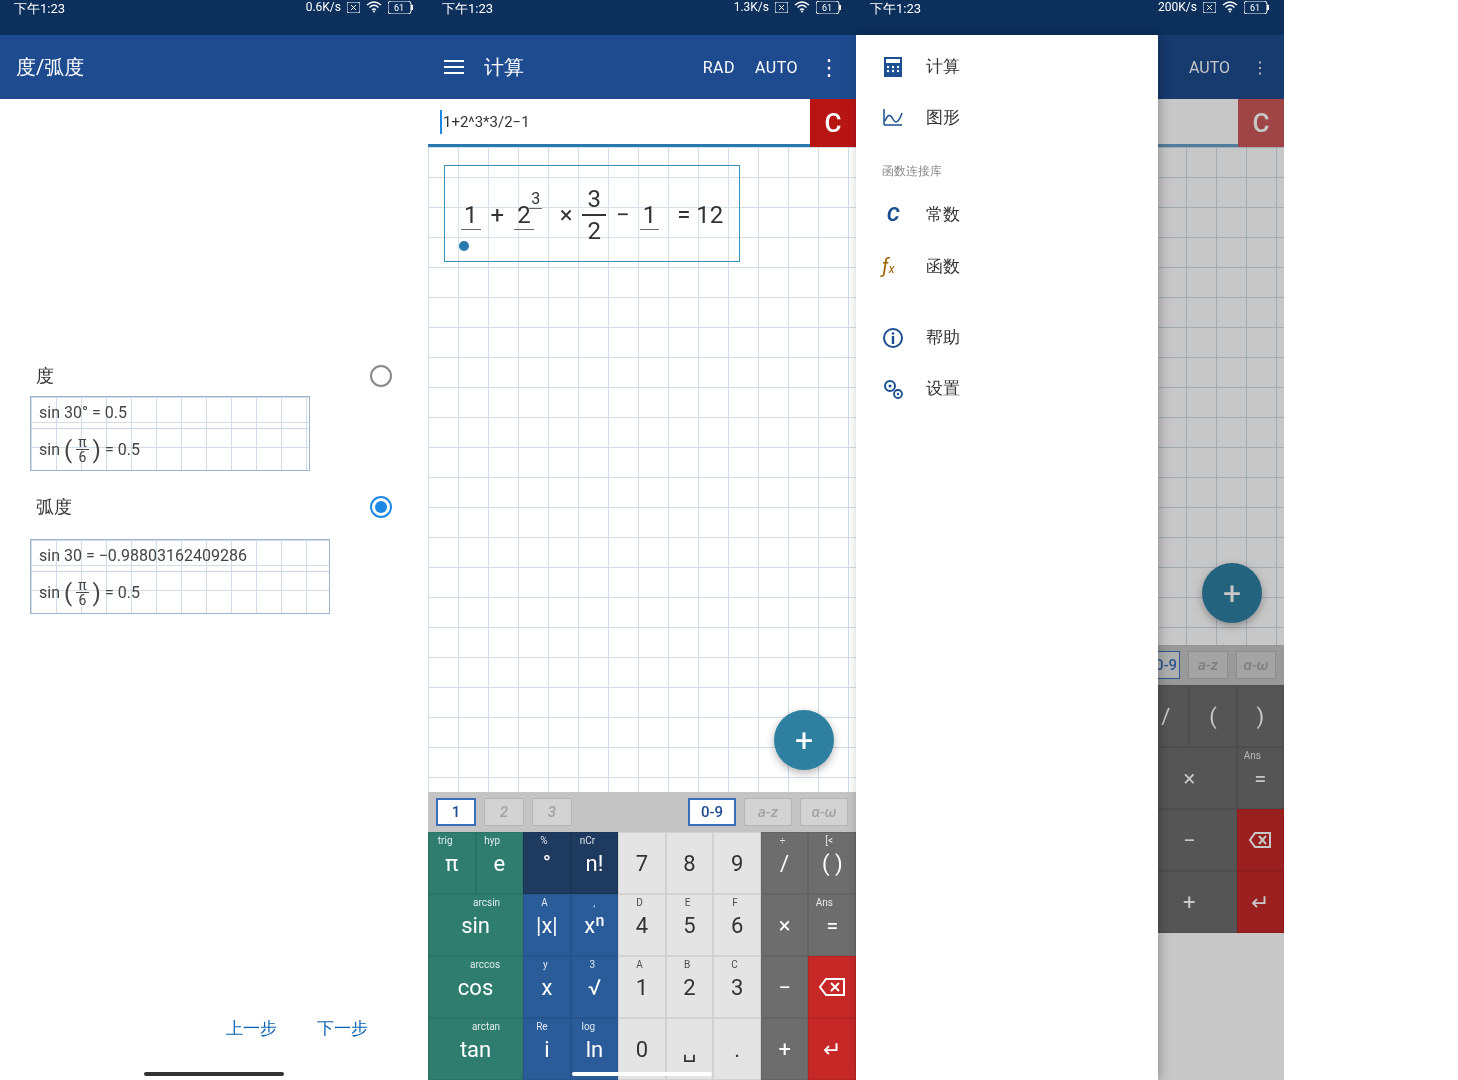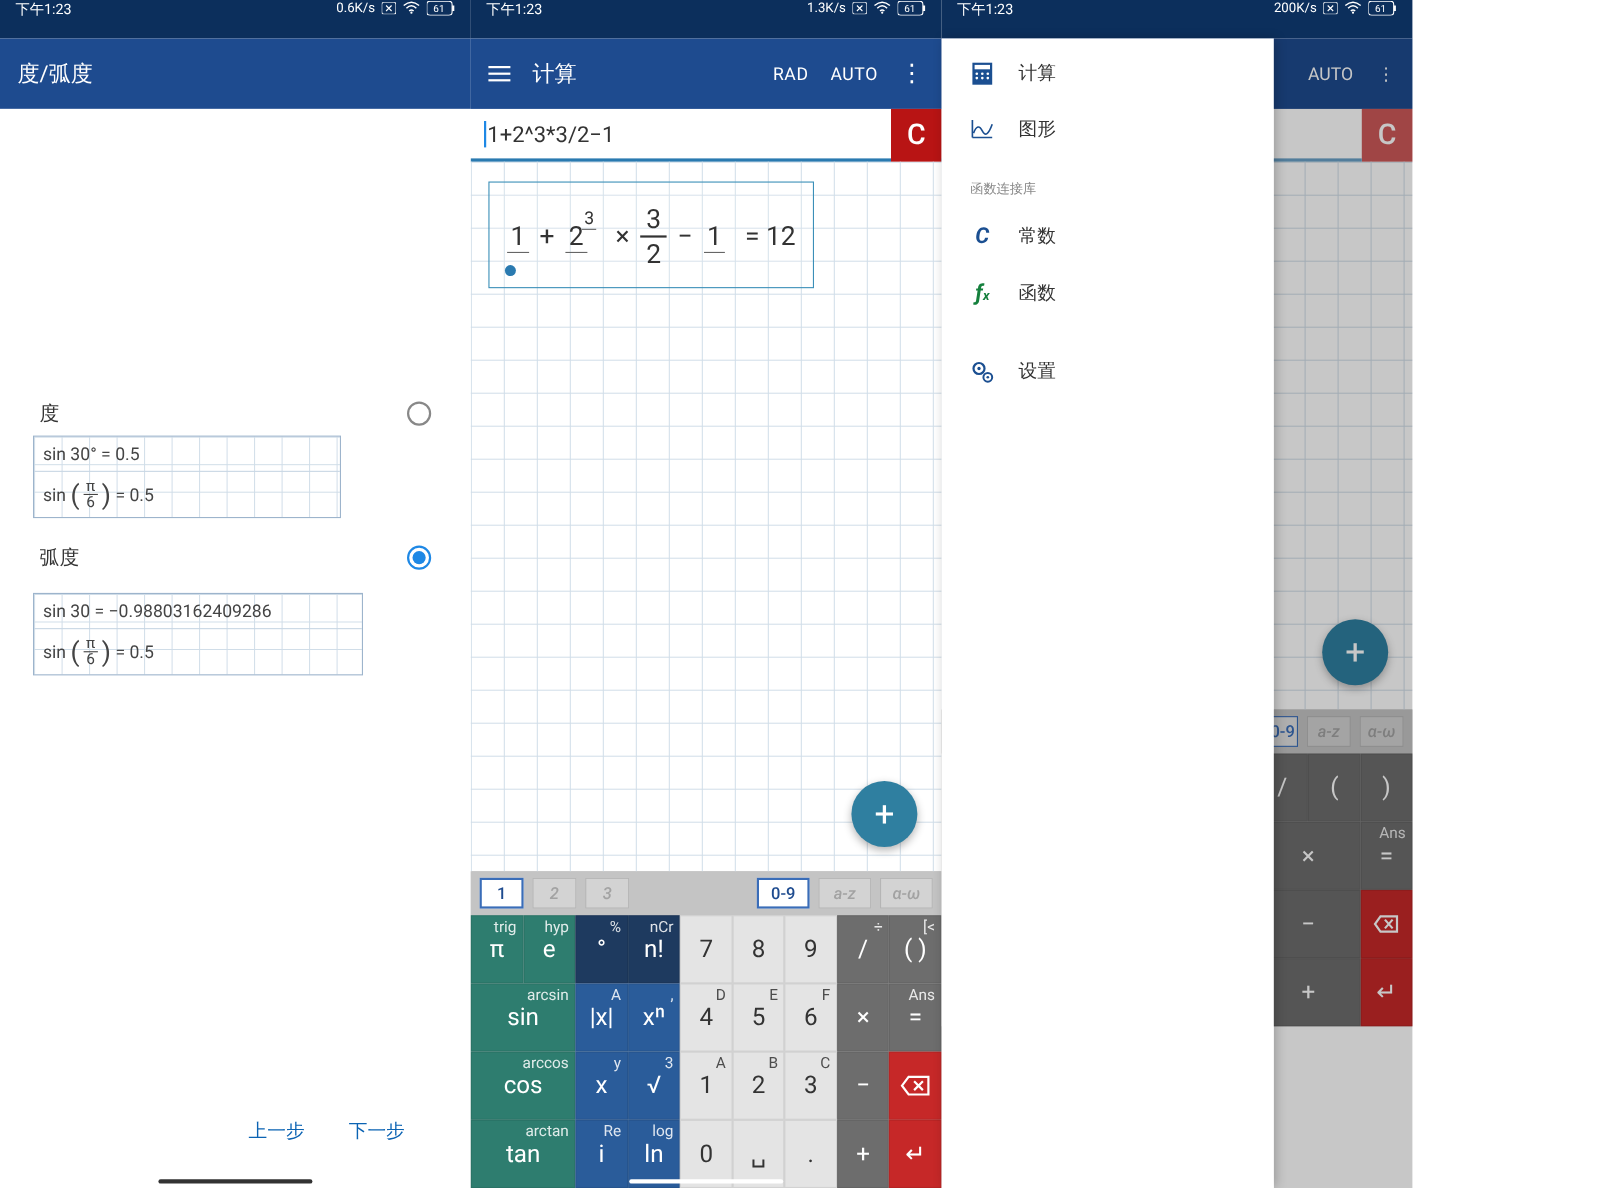--- a/index.html
+++ b/index.html
@@ -33,21 +33,21 @@
 .exrow { padding: 6px 8px; display: flex; align-items: center; gap: 4px; border-bottom: 1px solid #c8d6e4; }
 .exrow:last-child { border-bottom: none; }
 .frac { display: inline-flex; flex-direction: column; align-items: center; font-size: 14px; line-height: 1; }
 .frac .num { border-bottom: 1px solid #444; padding: 0 2px; }
 .paren { font-size: 24px; line-height: 1; }
 .s1-footer { margin-top: auto; padding: 20px 30px 40px 0; display: flex; justify-content: flex-end; gap: 40px; color: #0b63b3; font-size: 17px; }
 .s1-footer span { }
 
 
 .inputrow { display: flex; height: 48px; }
-.inputfield { flex: 1; border-bottom: 3px solid #2a7ab0; padding: 8px 12px; font-size: 20px; color: #333; display: flex; align-items: center; position: relative; }
+.inputfield { flex: 1; border-bottom: 3px solid #2a7ab0; padding: 8px 12px; font-size: 15px; color: #333; display: flex; align-items: center; position: relative; }
 .cursor { display: inline-block; width: 2px; height: 24px; background: #1e88e5; margin-right: 1px; }
 .clearbtn { width: 46px; background: #b81414; color: #fff; display: flex; align-items: center; justify-content: center; font-size: 26px; font-weight: 500; }
 .workarea { flex: 1; background-image: linear-gradient(#d0dde8 1px, transparent 1px), linear-gradient(90deg, #d0dde8 1px, transparent 1px); background-size: 30px 30px; position: relative; padding: 18px 16px; overflow: hidden; }
 .resultbox { border: 1.5px solid #3b8fb8; padding: 20px 16px 16px; display: inline-flex; align-items: center; font-size: 24px; color: #333; gap: 10px; position: relative; background: rgba(255,255,255,0.15); }
 .resultbox .cursor2 { position: absolute; left: 14px; bottom: 10px; width: 10px; height: 10px; border-radius: 50%; background: #2a7ab0; }
 .rfrac { display: inline-flex; flex-direction: column; align-items: center; line-height: 1.1; }
 .rfrac .top { border-bottom: 2px solid #333; padding: 0 5px 2px; }
 .rfrac .bot { padding-top: 2px; }
 .sup { font-size: 16px; vertical-align: super; border-bottom: 1.5px solid #666; padding: 0 2px; margin-left: 1px; }
 .ul { border-bottom: 1.5px solid #666; padding: 0 3px; }
@@ -55,21 +55,21 @@
 
 
 .kbd { background: #cfcfcf; }
 .kbd-tabs { display: flex; padding: 6px 8px; gap: 8px; align-items: center; background: #c4c4c4; }
 .ktab { width: 40px; height: 28px; border: 1.5px solid #3a6db8; display: flex; align-items: center; justify-content: center; font-size: 15px; color: #3a6db8; background: #e0e0e0; font-weight: 500; }
 .ktab.active { background: #fff; color: #1e4b8f; border-width: 2px; }
 .ktab.inactive { opacity: 0.55; color: #888; border-color: #aaa; font-style: italic; }
 .kbd-tabs .spacer { flex: 1; }
 .kgrid { display: grid; grid-template-columns: repeat(9, 1fr); grid-auto-rows: 62px; }
 .kkey { position: relative; display: flex; align-items: center; justify-content: center; font-size: 22px; color: #fff; border: 0.5px solid rgba(0,0,0,0.08); }
-.kkey .sub { position: absolute; top: 2px; right: 5px; font-size: 14px; opacity: 0.85; }
+.kkey .sub { position: absolute; top: 2px; right: 22px; font-size: 10px; opacity: 0.85; }
 .k-teal { background: #2e7d6f; }
 .k-dblue { background: #1e3a5f; }
 .k-blue { background: #2a5c9a; }
 .k-light { background: #e4e4e4; color: #333; }
 .k-gray { background: #6d6d6d; }
 .k-red { background: #c62828; }
 .homeind { position: absolute; bottom: 4px; left: 50%; transform: translateX(-50%); width: 140px; height: 4px; background: #fff; border-radius: 3px; }
 .homeind.dark { background: #333; }
 
 
@@ -446,24 +446,32 @@
           <path d="M3 14 Q7 4 11 12 T20 6" stroke="#1b4f91" stroke-width="1.5" fill="none"></path>
         </svg>
       <span class="txt">图形</span>
     </div>
     <div class="dhdr">函数连接库</div>
     <div class="ditem">
       <span style="font-style:italic;font-weight:bold;font-size:20px;color:#1b4f91;width:22px;text-align:center">C</span>
       <span class="txt">常数</span>
     </div>
     <div class="ditem">
-      <span style="font-style:italic;font-weight:bold;font-size:20px;color:#15803d;width:22px;text-align:center">ƒ<span style="font-size:12px">x</span></span>
+      <span style="font-style:italic;font-weight:normal;font-size:20px;color:#a16207;width:22px;">ƒ<span style="font-size:12px">x</span></span>
       <span class="txt">函数</span>
     </div>
     <div style="height:20px"></div>
+    <div class="ditem">
+      <svg width="22" height="22">
+          <circle cx="11" cy="11" r="9" fill="none" stroke="#1b4f91" stroke-width="2"></circle>
+          <circle cx="11" cy="6.5" r="1.3" fill="#1b4f91"></circle>
+          <rect x="9.8" y="9" width="2.4" height="8" fill="#1b4f91"></rect>
+        </svg>
+      <span class="txt">帮助</span>
+    </div>
     <div class="ditem">
       <svg width="22" height="22">
           <circle cx="8" cy="8" r="5" fill="none" stroke="#1b4f91" stroke-width="2"></circle>
           <circle cx="8" cy="8" r="1.5" fill="#1b4f91"></circle>
           <circle cx="16" cy="16" r="4" fill="none" stroke="#1b4f91" stroke-width="1.8"></circle>
           <circle cx="16" cy="16" r="1.2" fill="#1b4f91"></circle>
         </svg>
       <span class="txt">设置</span>
     </div>
   </div>

